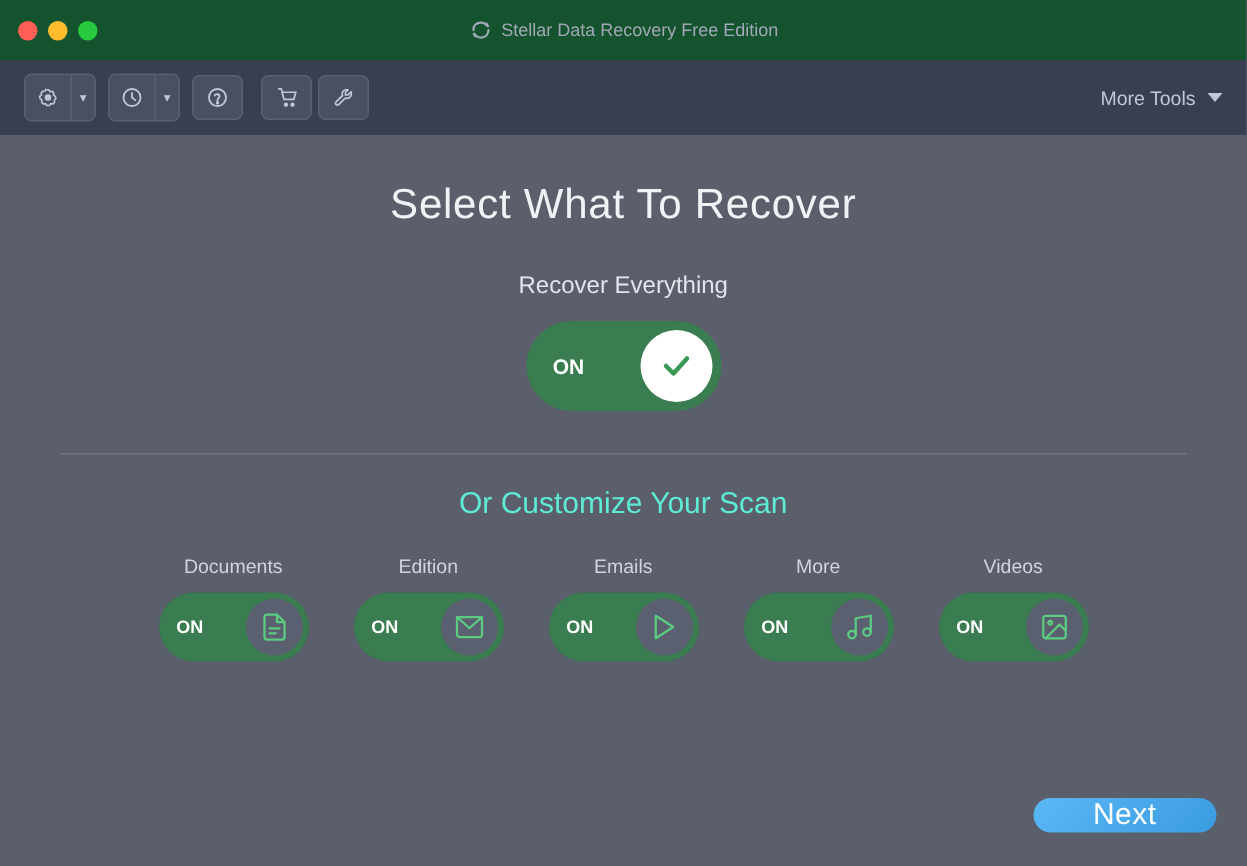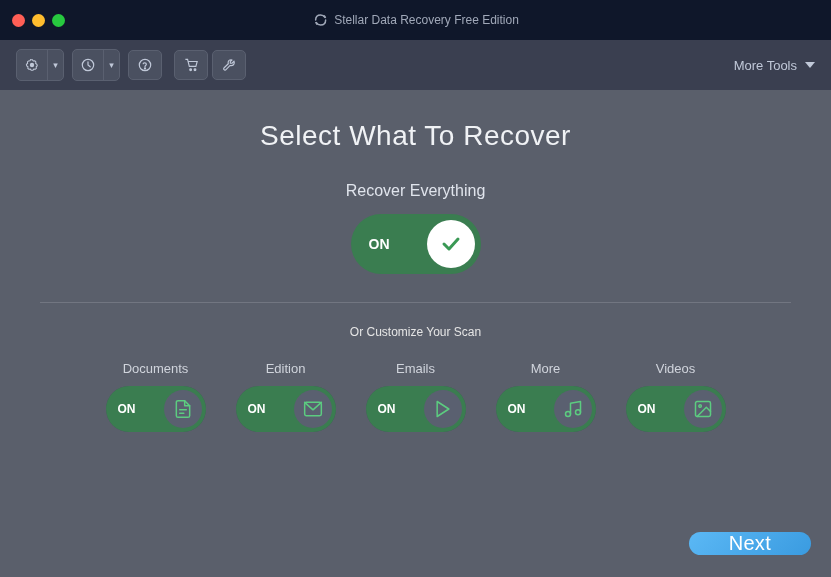--- a/index.html
+++ b/index.html
@@ -8,21 +8,21 @@
       width: 831px;
       height: 577px;
       background: #5a5f6b;
       font-family: -apple-system, BlinkMacSystemFont, "Helvetica Neue", Arial, sans-serif;
       overflow: hidden;
       position: relative;
     }
 
     
     .title-bar {
-      background: #0f172a;
+      background: #14532d;
       height: 40px;
       display: flex;
       align-items: center;
       padding: 0 12px;
       position: relative;
     }
     .traffic-lights {
       display: flex;
       gap: 7px;
       align-items: center;
@@ -142,22 +142,22 @@
 
     
     .divider {
       width: 100%;
       height: 1px;
       background: rgba(255,255,255,0.15);
       margin-bottom: 22px;
     }
 
     .customize-label {
-      font-size: 12px;
-      color: #e5e5e5;
+      font-size: 20px;
+      color: #5eead4;
       margin-bottom: 22px;
     }
 
     
     .categories-row {
       display: flex;
       gap: 30px;
       align-items: center;
       justify-content: center;
       width: 100%;

